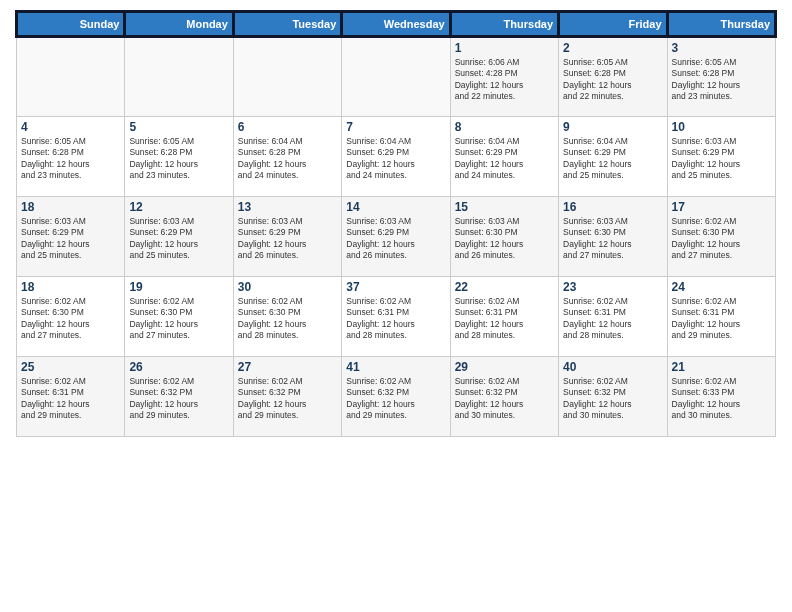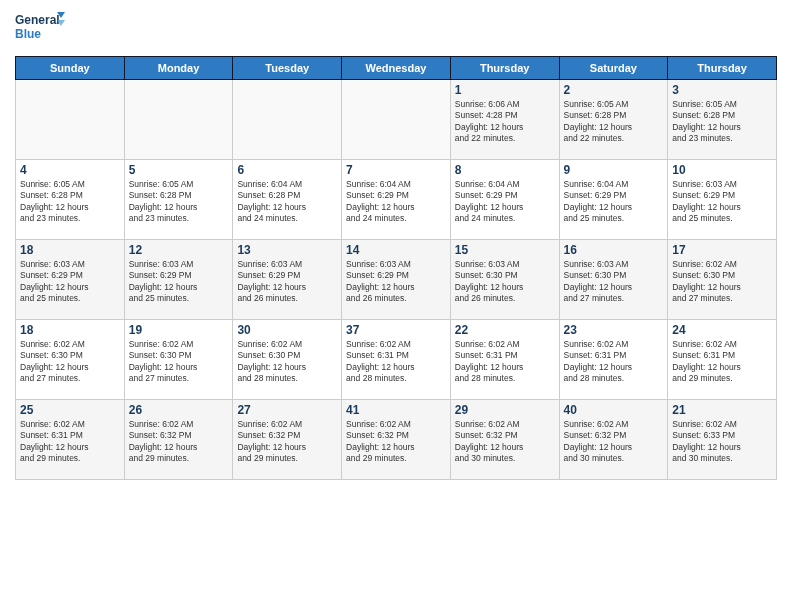--- a/index.html
+++ b/index.html
@@ -42,22 +42,22 @@
       width: 100%;
       border-collapse: collapse;
       font-size: 9.5px;
     }
     .calendar thead tr th {
       background: #2e7bc4;
       color: #fff;
       font-weight: bold;
       font-size: 11px;
       padding: 5px 4px;
-      text-align: center;
-      border: 1px solid #0f172a;
+      text-align: right;
+      border: 3px solid #0f172a;
     }
     .calendar tbody tr td {
       border: 1px solid #ccc;
       vertical-align: top;
       padding: 3px 4px;
       width: calc(100% / 7);
       height: 80px;
       background: #fff;
     }
     .calendar tbody tr:nth-child(odd) td {
@@ -79,44 +79,30 @@
       line-height: 1.35;
     }
     .empty-cell {
       background: #f9f9f9 !important;
     }
   </style>
 </head>
 <body>
 
 <div class="page">
-  <div class="header">
-    <div class="logo">
-    <svg width="50" height="38" viewBox="0 0 50 38">
-      <text x="0" y="14" font-size="12" font-weight="bold" font-family="Arial" fill="#1a3a5c">General</text>
-      <text x="0" y="28" font-size="12" font-weight="bold" font-family="Arial" fill="#2e7bc4">Blue</text>
-      <polygon points="42,2 50,2 46,8" fill="#2e7bc4"></polygon>
-      <polygon points="42,10 50,10 46,16" fill="#4a9fd4" opacity="0.7"></polygon>
-    </svg>
-  </div>
-    <div class="title-block">
-      <div class="main-title"></div>
-      <div class="subtitle"></div>
-    </div>
-  </div>
 
   <table class="calendar">
     <thead>
       <tr>
       <th>Sunday</th>
           <th>Monday</th>
           <th>Tuesday</th>
           <th>Wednesday</th>
           <th>Thursday</th>
-          <th>Saturday</th>
+          <th>Friday</th>
           <th>Thursday</th>
         </tr>
     </thead>
     <tbody id="calendar-body">
     <tr>
           <td class="empty-cell"></td>
           <td class="empty-cell"></td>
           <td class="empty-cell"></td>
           <td class="empty-cell"></td>
           <td>

